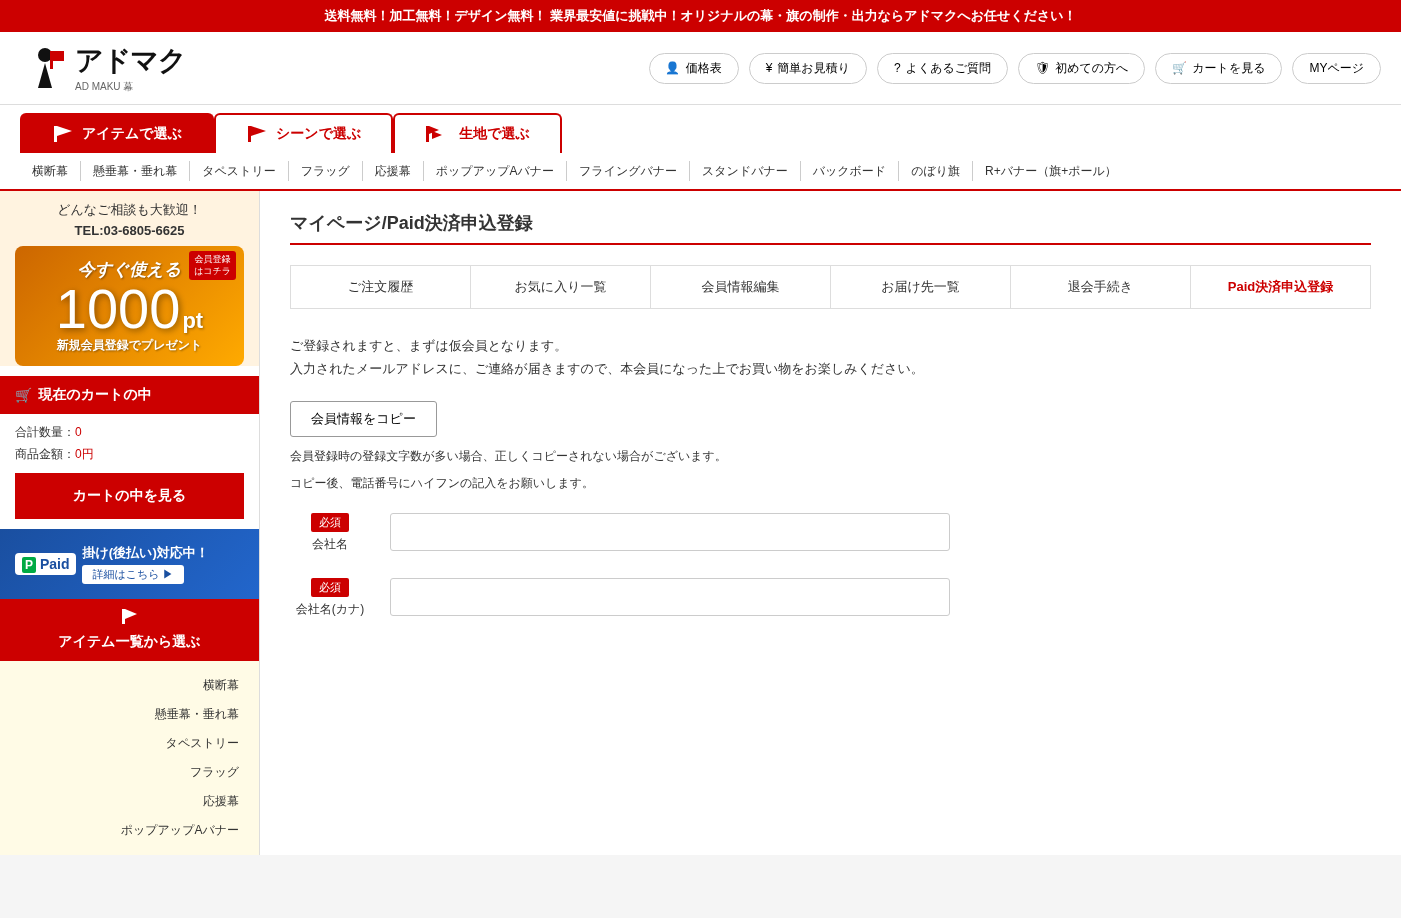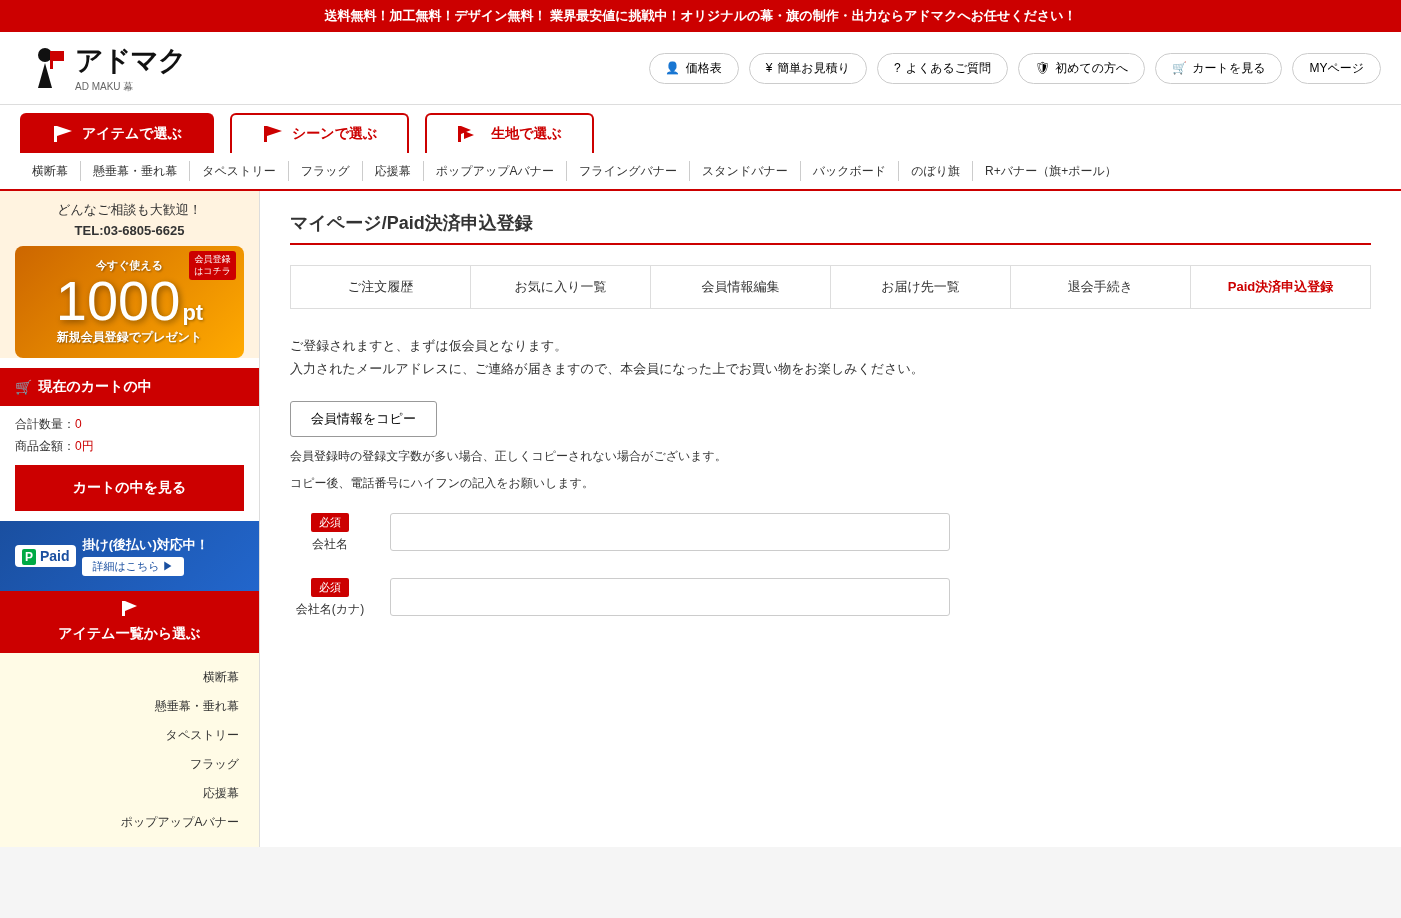--- a/index.html
+++ b/index.html
@@ -50,21 +50,21 @@
       white-space: nowrap;
     }
 
     
     .cat-nav-wrapper {
       background: #fff;
       border-bottom: 2px solid #cc0000;
     }
     .cat-tabs {
       display: flex;
-      gap: 16px;
+      gap: 0;
       padding: 8px 20px 0;
       border-bottom: none;
     }
     .cat-tab {
       padding: 10px 30px;
       border: 2px solid #ccc;
       border-bottom: none;
       border-radius: 6px 6px 0 0;
       cursor: pointer;
       font-size: 14px;
@@ -371,21 +371,21 @@
 
 <div class="main-layout">
 
   <div class="sidebar">
 
     <div style="background:#fff3e0; padding:10px 15px 0;">
       <div style="font-size:13px;color:#333;text-align:center;margin-bottom:4px;">どんなご相談も大歓迎！</div>
       <div style="font-size:13px;color:#333;text-align:center;margin-bottom:8px;font-weight:bold;">TEL:03-6805-6625</div>
 
       <div style="background:linear-gradient(135deg,#cc6600,#ffaa00);border-radius:8px;padding:12px 10px;position:relative;text-align:center;overflow:hidden;margin-bottom:10px;">
-        <div style="font-size:11px;color:#fff;font-weight:bold;text-shadow:1px 1px 2px rgba(0,0,0,0.4);">今すぐ使える</div>
+        <div style="font-size:17px;color:#fff;font-weight:bold;text-shadow:1px 1px 2px rgba(0,0,0,0.4);font-style:italic;">今すぐ使える</div>
         <div style="display:flex;align-items:baseline;justify-content:center;gap:2px;">
           <span style="font-size:56px;font-weight:400;color:#fff;text-shadow:2px 2px 6px rgba(0,0,0,0.4);line-height:1;">1000</span>
           <span style="font-size:22px;font-weight:bold;color:#fff;text-shadow:1px 1px 3px rgba(0,0,0,0.4);">pt</span>
         </div>
         <div style="font-size:12px;color:#fff;font-weight:bold;text-shadow:1px 1px 2px rgba(0,0,0,0.4);">新規会員登録でプレゼント</div>
         <div style="position:absolute;top:5px;right:8px;background:#cc0000;color:#fff;font-size:9px;padding:3px 5px;border-radius:3px;line-height:1.3;text-align:center;">会員登録<br>はコチラ</div>
       </div>
     </div>
 
     <div class="cart-section">

